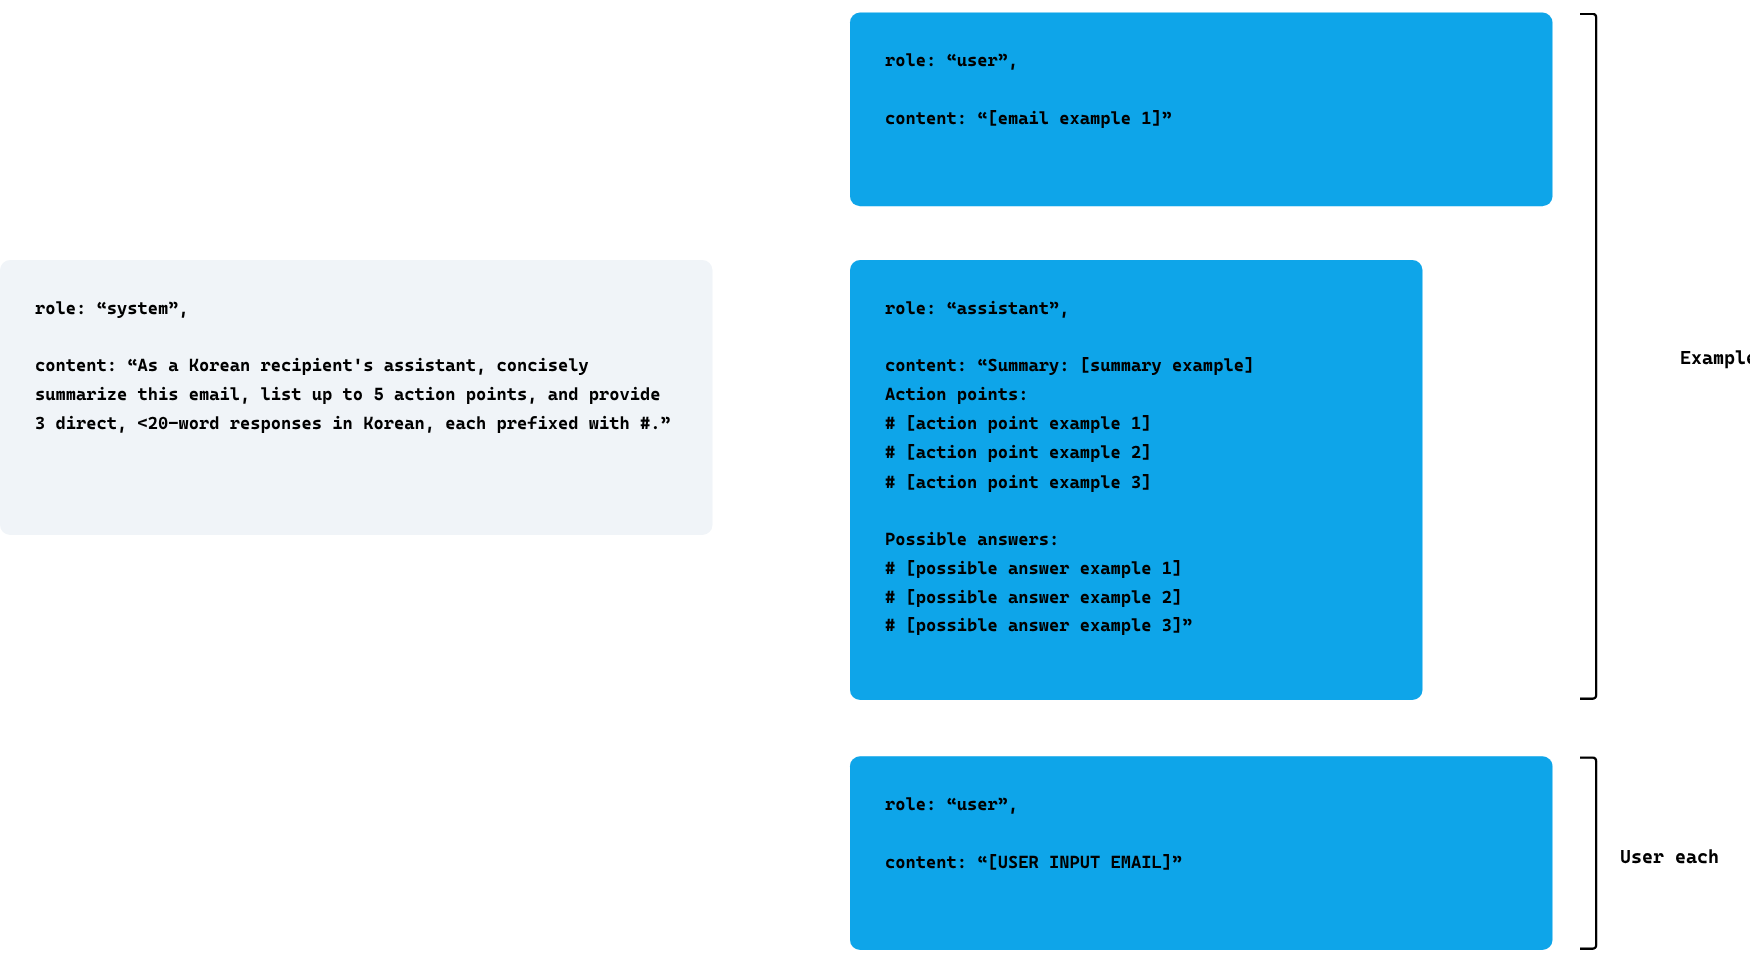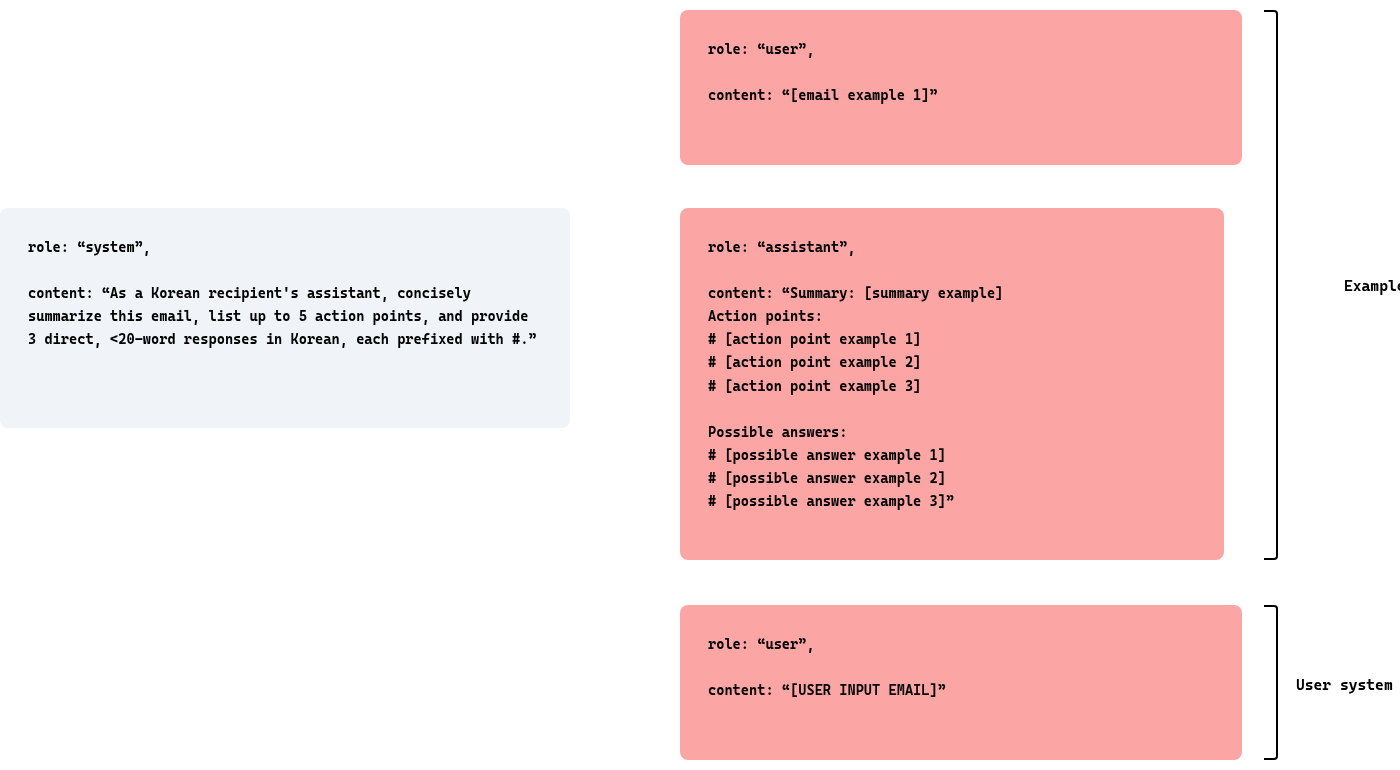--- a/index.html
+++ b/index.html
@@ -24,34 +24,34 @@
   }
   .card-system {
     background: #f0f4f8;
     position: absolute;
     left: 0px;
     top: 208px;
     width: 570px;
     height: 220px;
   }
   .card-green {
-    background: #fca5a5;
+    background: #0ea5e9;
   }
   .card-example1 {
     position: absolute;
     left: 680px;
     top: 10px;
     width: 562px;
     height: 155px;
   }
   .card-example2 {
     position: absolute;
     left: 680px;
     top: 208px;
-    width: 544px;
+    width: 458px;
     height: 352px;
   }
   .card-userinput {
     position: absolute;
     left: 680px;
     top: 605px;
     width: 562px;
     height: 155px;
   }
   .bold {
@@ -117,13 +117,13 @@
 # [possible answer example 3]”</div>
 
 <div class="card card-green card-userinput bold">role: “user”,
 
 content: “[USER INPUT EMAIL]”</div>
 
 <div class="bracket bracket-examples"></div>
 <div class="bracket-label label-examples">Examples</div>
 
 <div class="bracket bracket-userinput"></div>
-<div class="bracket-label label-userinput">User system</div>
+<div class="bracket-label label-userinput">User each</div>
 
 </body></html>

